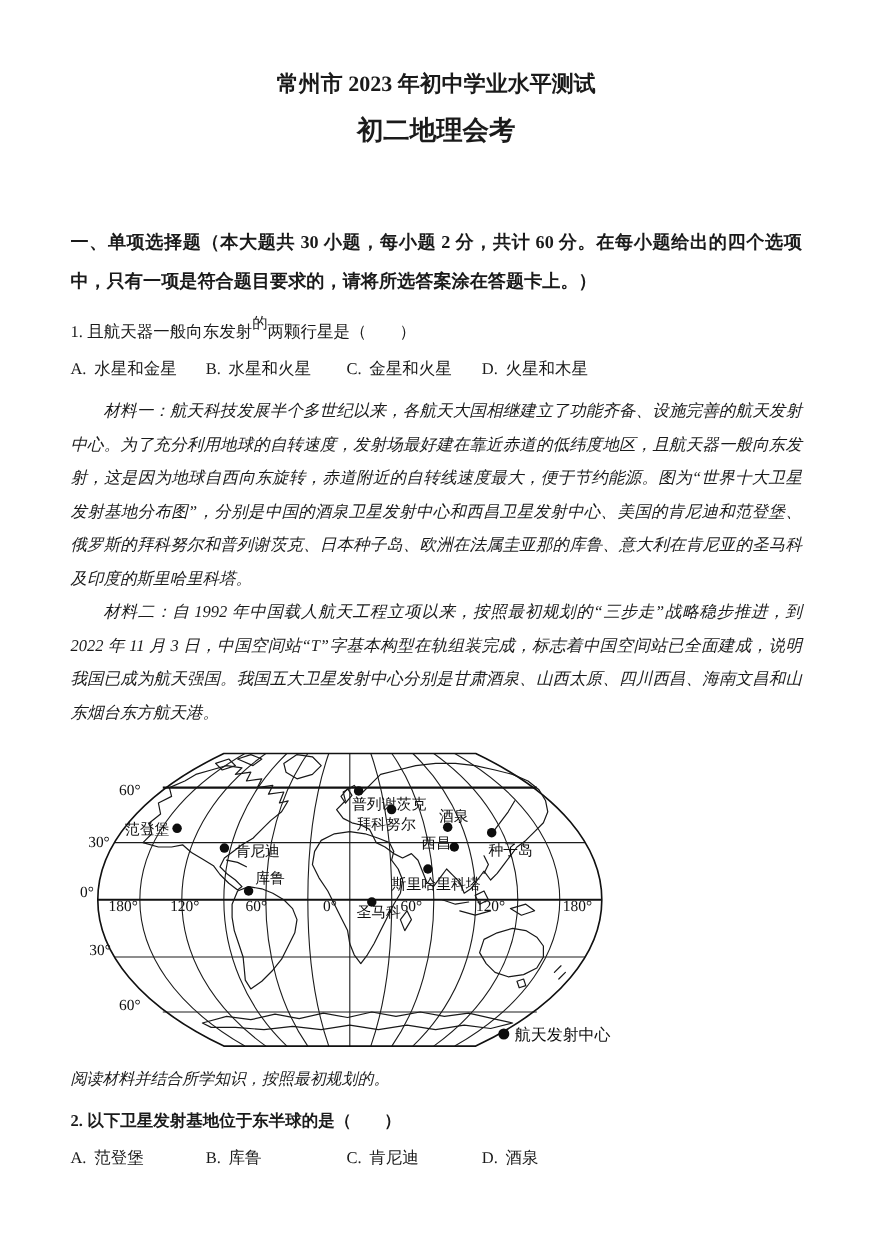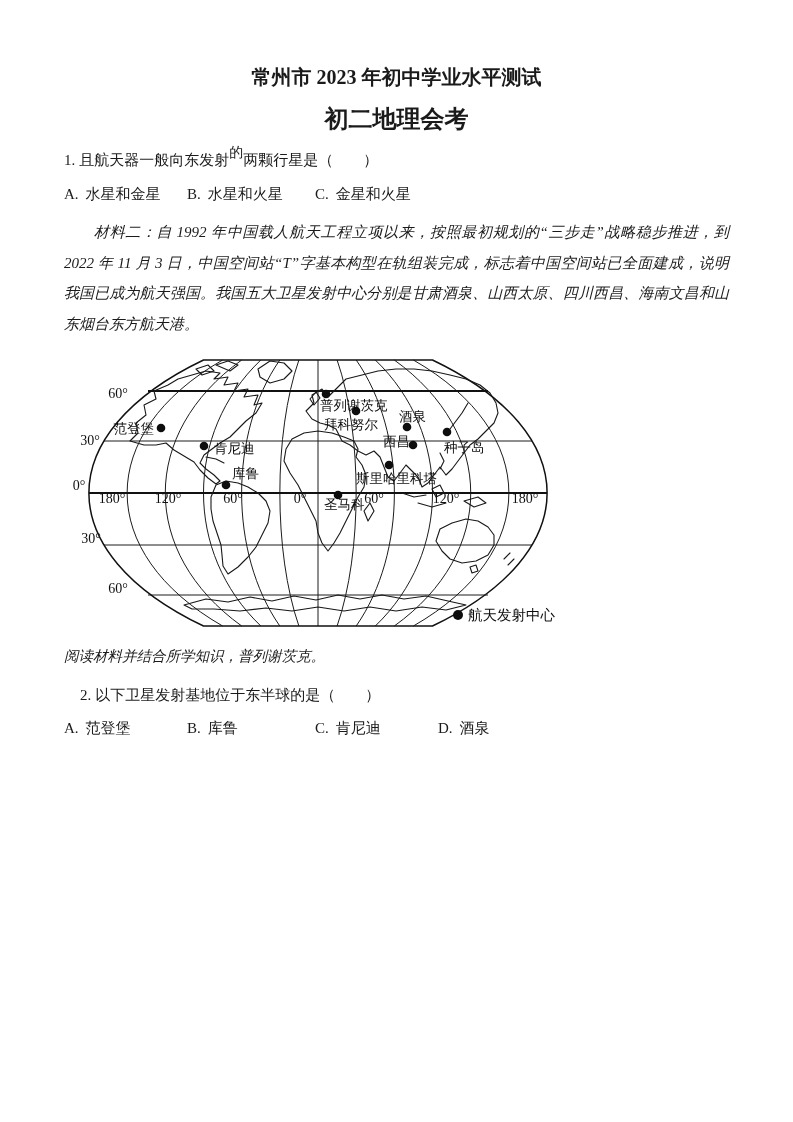--- a/index.html
+++ b/index.html
@@ -23,41 +23,44 @@
   .map-wrap svg{display:block;}
   .graticule{stroke:#1c1c1c;stroke-width:1;fill:none;}
   .graticule-bold{stroke:#111;stroke-width:1.9;fill:none;}
   .boundary{stroke:#111;stroke-width:1.5;fill:none;}
   .coast{stroke:#181818;stroke-width:1.1;fill:none;stroke-linejoin:round;stroke-linecap:round;}
   .dot{fill:#0d0d0d;}
   .deg{font-family:"Liberation Serif","DejaVu Serif",serif;font-size:14px;fill:#111;}
   .cname{font-family:"Liberation Serif","DejaVu Serif",serif;font-size:13.5px;fill:#0d0d0d;}
   .legend-text{font-family:"Liberation Serif","DejaVu Serif",serif;font-size:14.5px;fill:#0d0d0d;}
   .instruction{margin:8px 0 0;font-size:14.5px;line-height:22px;}
-  .q2stem{margin:17px 16px 0;font-size:15px;line-height:22px;}
+  .q2stem{margin:17px 0 0;font-size:15px;line-height:22px;font-weight:bold;}
 </style>
 </head>
 <body>
 
 <div class="page">
 
   <div class="title">常州市 2023 年初中学业水平测试</div>
   <div class="subtitle">初二地理会考</div>
 
+  <div class="section-head">一、单项选择题（本大题共 30 小题，每小题 2 分，共计 60 分。在每小题给出的四个选项中，只有一项是符合题目要求的，请将所选答案涂在答题卡上。）</div>
 
   <div class="qstem">
     <span class="qnum">1.</span><span>且航天器一般向东发射</span><span class="sup-char">的</span><span>两颗行星是（　　）</span>
   </div>
 
   <div class="opts">
     <div class="opt opt-a"><span class="ol">A.</span><span>水星和金星</span></div>
     <div class="opt opt-b"><span class="ol">B.</span><span>水星和火星</span></div>
     <div class="opt opt-c"><span class="ol">C.</span><span>金星和火星</span></div>
+    <div class="opt opt-d"><span class="ol">D.</span><span>火星和木星</span></div>
   </div>
 
+  <p class="material kai">材料一：航天科技发展半个多世纪以来，各航天大国相继建立了功能齐备、设施完善的航天发射中心。为了充分利用地球的自转速度，发射场最好建在靠近赤道的低纬度地区，且航天器一般向东发射，这是因为地球自西向东旋转，赤道附近的自转线速度最大，便于节约能源。图为“世界十大卫星发射基地分布图”，分别是中国的酒泉卫星发射中心和西昌卫星发射中心、美国的肯尼迪和范登堡、俄罗斯的拜科努尔和普列谢茨克、日本种子岛、欧洲在法属圭亚那的库鲁、意大利在肯尼亚的圣马科及印度的斯里哈里科塔。</p>
   <p class="material kai">材料二：自 1992 年中国载人航天工程立项以来，按照最初规划的“三步走”战略稳步推进，到 2022 年 11 月 3 日，中国空间站“T”字基本构型在轨组装完成，标志着中国空间站已全面建成，说明我国已成为航天强国。我国五大卫星发射中心分别是甘肃酒泉、山西太原、四川西昌、海南文昌和山东烟台东方航天港。</p>
 
   <div class="map-wrap">
     <svg id="map-svg" width="530" height="292" viewBox="0 0 530 292">
 
       <g class="graticule">
         <path d="M 252,15 L 252,281"></path>
         <path d="M 271.1,15 C 296.5,88 296.5,208 271.1,281"></path>
         <path d="M 232.9,15 C 207.5,88 207.5,208 232.9,281"></path>
         <path d="M 290.2,15 C 341.1,88 341.1,208 290.2,281"></path>
@@ -149,21 +152,21 @@
           <circle cx="323" cy="120" r="4.3" class="dot"></circle>
           <text x="290" y="138" text-anchor="start" class="cname">斯里哈里科塔</text>
           <circle cx="272" cy="150" r="4.3" class="dot"></circle>
           <text x="258" y="164" text-anchor="start" class="cname">圣马科</text>
           <circle cx="392" cy="270" r="5" class="dot"></circle>
           <text x="402" y="275" class="legend-text">航天发射中心</text>
         </g>
     </svg>
   </div>
 
-  <p class="instruction kai">阅读材料并结合所学知识，普列谢茨克。</p>
+  <p class="instruction kai">阅读材料并结合所学知识，按照最初规划的。</p>
 
   <div class="q2stem">
     <span class="qnum">2.</span><span>以下卫星发射基地位于东半球的是（　　）</span>
   </div>
 
   <div class="opts">
     <div class="opt opt-a"><span class="ol">A.</span><span>范登堡</span></div>
     <div class="opt opt-b"><span class="ol">B.</span><span>库鲁</span></div>
     <div class="opt opt-c"><span class="ol">C.</span><span>肯尼迪</span></div>
     <div class="opt opt-d"><span class="ol">D.</span><span>酒泉</span></div>

